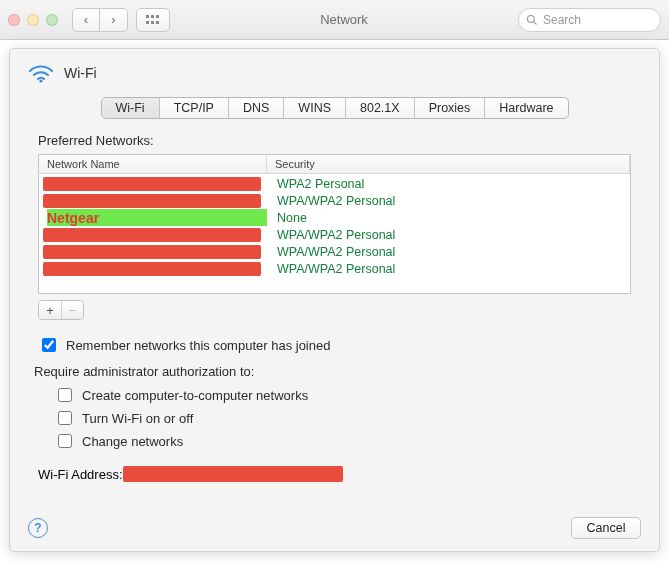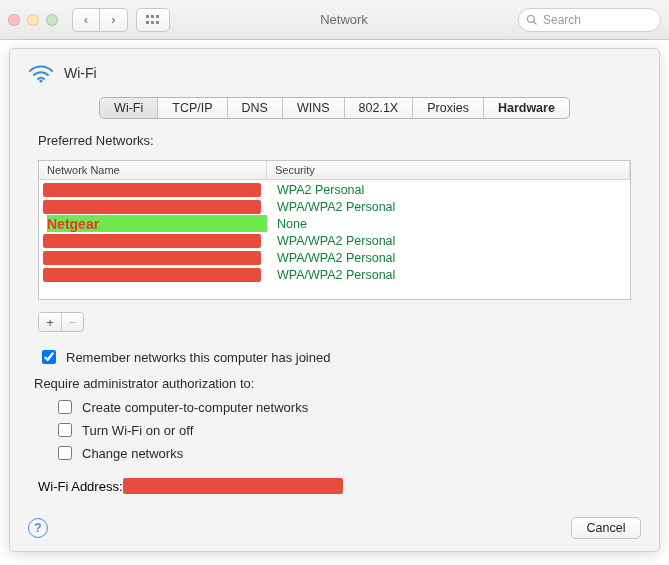--- a/index.html
+++ b/index.html
@@ -20,26 +20,26 @@
   .search svg { width:12px; height:12px; }
 
   
   .sheet { margin:8px 9px 0 9px; height:504px; background:#f4f4f4; border:1px solid #d2d2d2; border-radius:5px; box-shadow:0 2px 14px rgba(0,0,0,.15); position:relative; padding:14px 18px 12px 18px; display:flex; flex-direction:column; }
   .hdr { display:flex; align-items:center; gap:10px; margin-bottom:10px; }
   .wifi-name { font-size:14px; color:#333; }
 
   .tabbar { display:flex; justify-content:center; margin:4px 0 14px 0; }
   .tabs { display:flex; border:1px solid #b6b6b6; border-radius:5px; overflow:hidden; background:linear-gradient(#fefefe,#f2f2f2); }
   .tab { font-size:12.5px; color:#2c2c2c; padding:3px 14px; border-right:1px solid #c4c4c4; cursor:pointer; }
-  .tab:last-child { border-right:0;font-weight:bold; }
+  .tab:last-child { border-right:0; }
   .tab.active { background:linear-gradient(#ececec,#e2e2e2); }
 
   .section-label { font-size:13px; color:#2a2a2a; margin:0 0 6px 10px; }
 
-  .listbox { margin:6px 10px; border:1px solid #c6c6c6; background:#fff; height:140px; position:relative; }
+  .listbox { margin:0 10px; border:1px solid #c6c6c6; background:#fff; height:140px; position:relative; }
   .list-header { display:flex; background:linear-gradient(#fbfbfb,#f0f0f0); border-bottom:1px solid #d6d6d6; font-size:11px; color:#424242; }
   .list-header .col { padding:3px 8px; border-right:1px solid #dcdcdc; }
   .col-name { width:228px; } .col-sec { flex:1; }
   .rows { position:absolute; top:20px; left:0; right:0; bottom:0; overflow:auto; }
   .row { display:flex; align-items:center; font-size:12.5px; height:17px; }
   .row .name { width:228px; padding-left:4px; display:flex; align-items:center; }
   .row .sec  { padding-left:10px; color:#15803d; }
   .redbar { height:14px; background:#e84c3c; border-radius:2px; flex:1; margin-right:6px; }
   .row.hl .name { font-weight:700; color:#e23b2f; font-size:14px; padding-left:8px; }
   .row.hl .name-wrap { background:#6fe84c; width:100%; height:17px; display:flex; align-items:center; }

